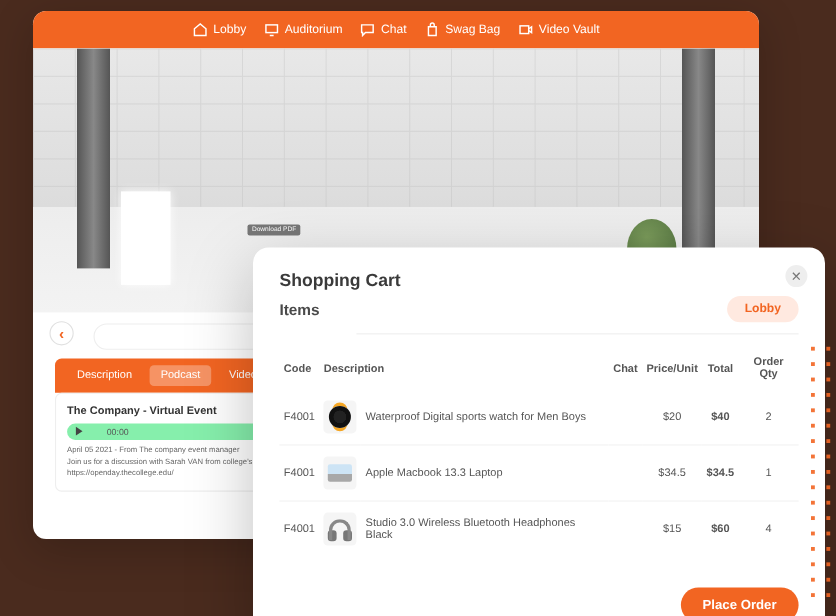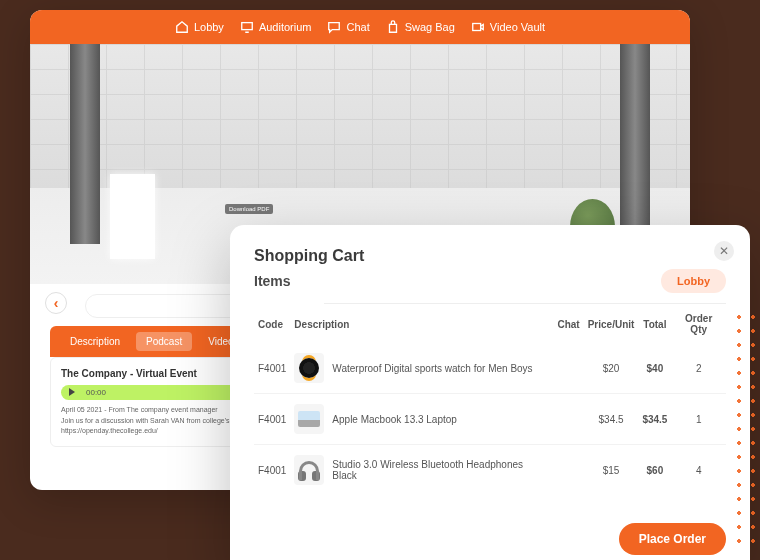--- a/index.html
+++ b/index.html
@@ -45,36 +45,36 @@
 
 
 .info-panel { padding: 10px 20px; position: relative; }
 .chevron-left { position: absolute; left: 15px; top: 8px; width: 22px; height: 22px; border: 1px solid #e0e0e0; border-radius: 50%; display: flex; align-items: center; justify-content: center; color: #f26522; font-size: 14px; font-weight: bold; cursor: pointer; background: #fff; }
 .search-pill { margin-left: 35px; height: 24px; background: #fff; border: 1px solid #eee; border-radius: 12px; width: 560px; }
 .tabs-row { display: flex; gap: 6px; margin-top: 8px; background: #f26522; border-radius: 6px 6px 0 0; padding: 6px 10px; }
 .tab { color: #fff; font-size: 10px; padding: 4px 10px; border-radius: 4px; cursor: pointer; }
 .tab.active { background: rgba(255,255,255,0.3); }
 .detail-card { background: #fff; border: 1px solid #eee; border-radius: 6px; padding: 10px; margin-top: 0; }
 .dc-title { font-size: 10px; font-weight: 700; color: #333; }
-.audio-row { display: flex; align-items: flex-start; gap: 11px; margin-top: 6px; background: #bef264; border-radius: 10px; padding: 3px 8px; width: 190px; }
+.audio-row { display: flex; align-items: flex-start; gap: 22px; margin-top: 6px; background: #86efac; border-radius: 10px; padding: 3px 8px; width: 190px; }
 .play-icon { width: 0; height: 0; border-left: 6px solid #444; border-top: 4px solid transparent; border-bottom: 4px solid transparent; }
 .audio-time { font-size: 8px; color: #555; }
 .dc-meta { font-size: 7px; color: #666; margin-top: 6px; }
 .dc-desc { font-size: 7px; color: #666; margin-top: 3px; line-height: 1.4; max-width: 280px; }
 
 
 .cart-modal { position: absolute; left: 230px; top: 225px; width: 520px; background: #fff; border-radius: 14px; box-shadow: 0 20px 60px rgba(0,0,0,0.25); padding: 22px 24px 18px; }
 .cart-close { position: absolute; right: 16px; top: 16px; width: 20px; height: 20px; border-radius: 50%; background: #eee; color: #777; display: flex; align-items: center; justify-content: center; font-size: 12px; cursor: pointer; }
 .cart-title { font-size: 16px; font-weight: 700; color: #3a3a3a; }
 .items-row { display: flex; align-items: center; justify-content: space-between; margin-top: 4px; }
 .items-label { font-size: 14px; font-weight: 600; color: #4a4a4a; }
 .edit-btn { background: #ffe9e0; color: #f26522; border: none; border-radius: 14px; padding: 6px 16px; font-size: 11px; font-weight: 600; cursor: pointer; }
 .items-divider { height: 1px; background: #eee; margin-top: 10px; margin-left: 70px; }
 
-table.cart-table { width: 100%; border-collapse: collapse; margin-top: 1px; }
+table.cart-table { width: 100%; border-collapse: collapse; margin-top: 12px; }
 .cart-table th { text-align: left; font-size: 10px; color: #555; font-weight: 600; padding: 8px 4px; }
 .cart-table th.r, .cart-table td.r { text-align: center; }
 .cart-table td { font-size: 10px; color: #555; padding: 10px 4px; border-bottom: 1px solid #f2f2f2; vertical-align: middle; }
 .cart-table tr:last-child td { border-bottom: none; }
 .thumb { width: 30px; height: 30px; border-radius: 4px; background: #f5f5f5; position: relative; }
 .thumb.watch::after { content: ""; position: absolute; inset: 5px; border-radius: 50%; background: radial-gradient(circle, #222 40%, #111 42%); box-shadow: 0 -6px 0 -3px #f5a623, 0 6px 0 -3px #f5a623; }
 .thumb.laptop::after { content: ""; position: absolute; left: 4px; right: 4px; top: 7px; bottom: 7px; background: linear-gradient(180deg, #cde4f5 55%, #a8a8a8 56%); border-radius: 2px; }
 .thumb.headphones::after { content: ""; position: absolute; left: 5px; right: 5px; top: 6px; bottom: 5px; border: 3px solid #888; border-bottom: none; border-radius: 12px 12px 0 0; }
 .thumb.headphones::before { content: ""; position: absolute; left: 4px; bottom: 4px; width: 8px; height: 10px; background: #777; border-radius: 3px; box-shadow: 14px 0 0 #777; }
 .total-cell { color: #f26522; font-weight: 700; }

